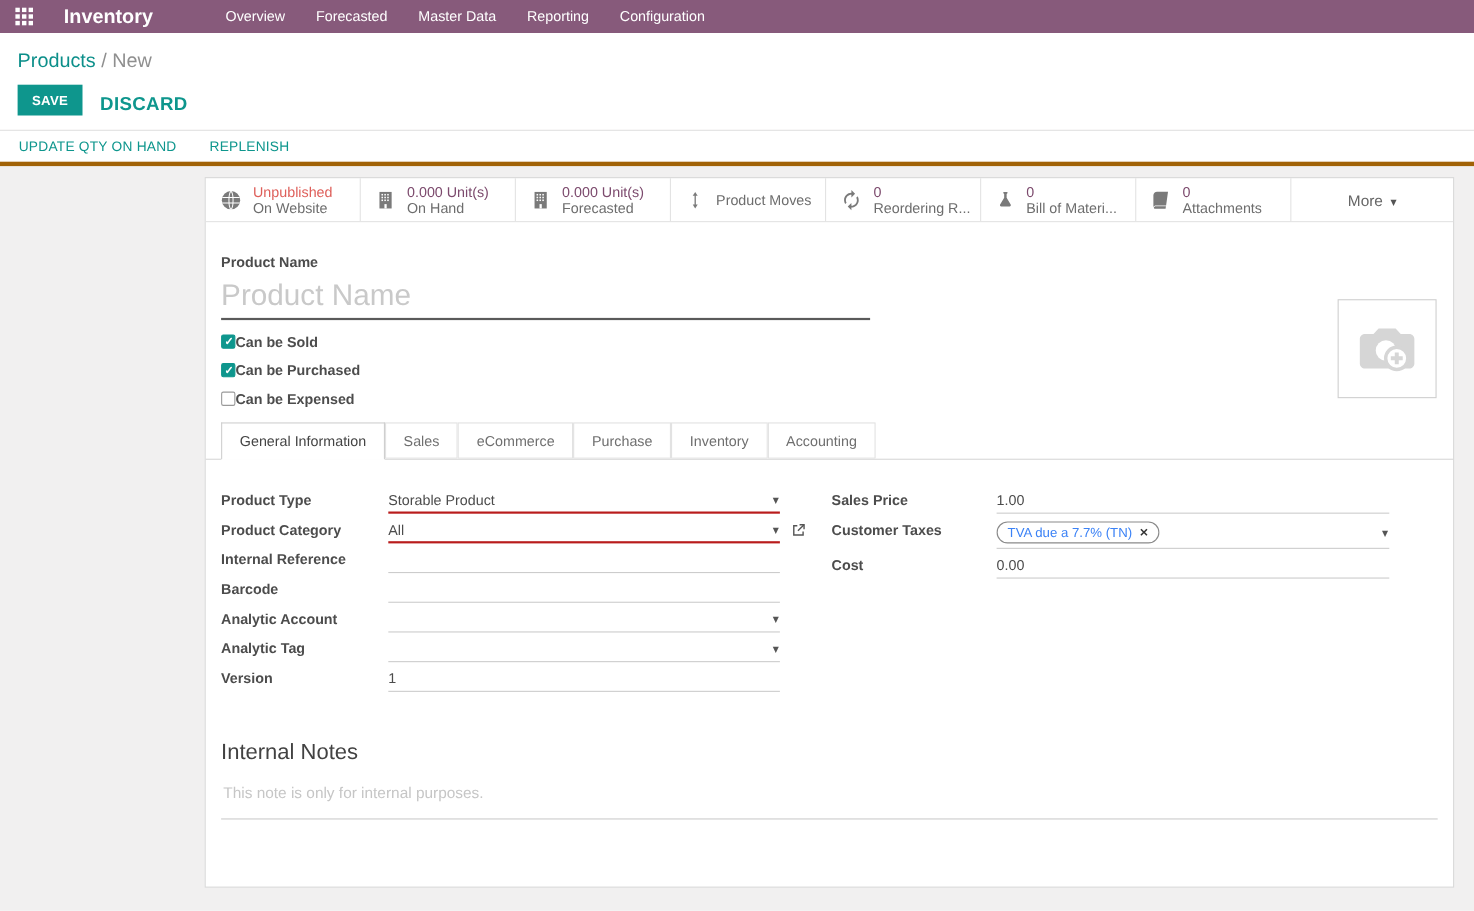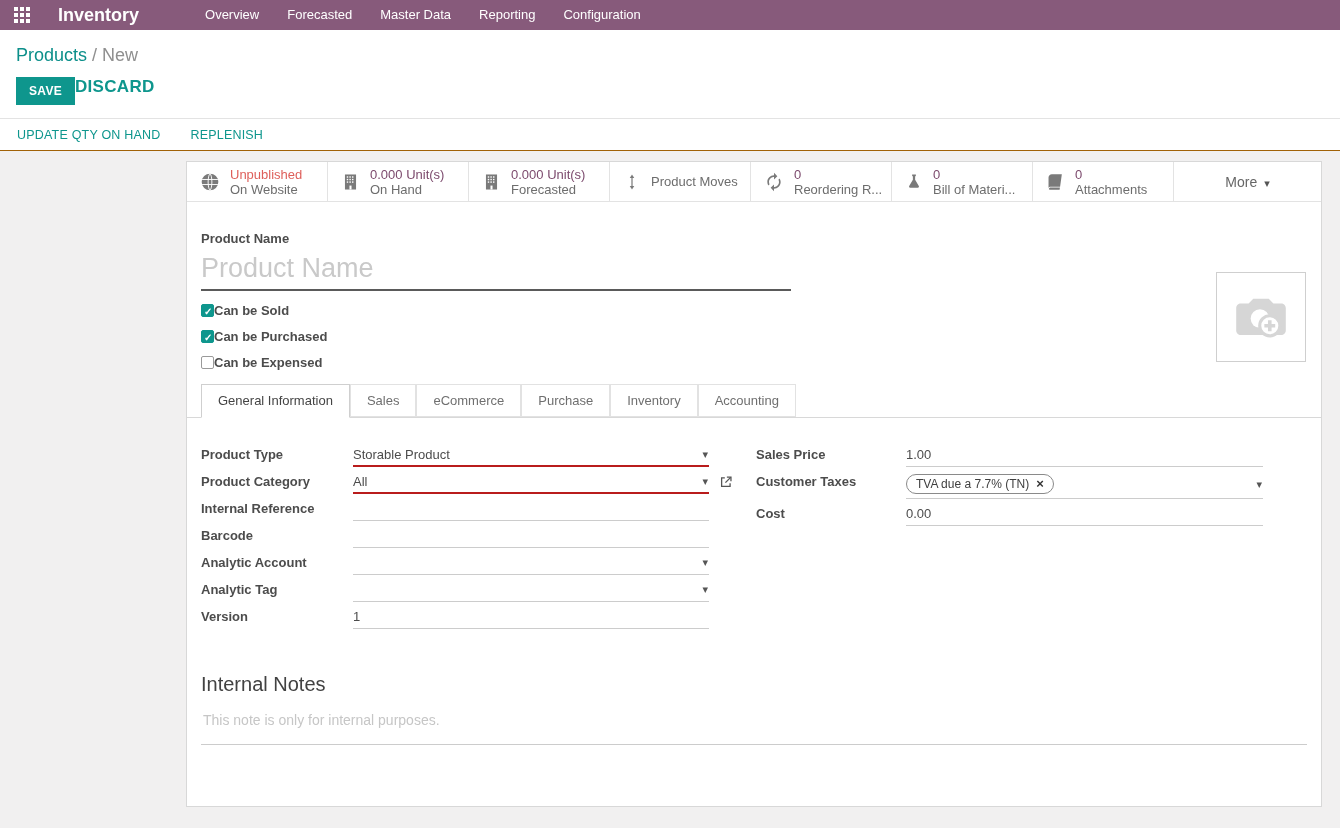--- a/index.html
+++ b/index.html
@@ -13,25 +13,25 @@
   .grid-icon i{width:4px;height:4px;background:#fff;display:block}
   .app-title{font-size:18px;font-weight:bold;margin-left:14px}
   .topnav{display:flex;margin-left:52px}
   .topnav .item{padding:0 14px;font-size:13px;line-height:30px;cursor:pointer}
 
   
   .panel{background:#fff}
   .breadcrumb-row{padding:15px 0 0 16px;font-size:18px}
   .bc-link{color:#0c8f8a;cursor:pointer}
   .bc-sep,.bc-cur{color:#8f8f8f}
-  .btn-row{padding:11px 0 13px 16px;display:flex;align-items:flex-start}
+  .btn-row{padding:11px 0 13px 16px;display:flex;gap:16px;align-items:flex-end}
   .btn-save{background:#0e968d;color:#fff;font-size:12px;font-weight:bold;padding:7px 13px;letter-spacing:.3px;border:none;cursor:pointer;font-family:inherit}
   .btn-discard{color:#0e968d;font-size:17px;font-weight:bold;letter-spacing:.3px;cursor:pointer}
 
-  .statusbar{background:#fff;border-top:1px solid #e3e3e3;border-bottom:1px solid #a16207;height:33px;display:flex;align-items:center;padding-left:17px;gap:30px}
+  .statusbar{background:#fff;border-top:1px solid #e3e3e3;border-bottom:4px solid #a16207;height:33px;display:flex;align-items:center;padding-left:17px;gap:30px}
   .sb-btn{color:#0e968d;font-size:12.5px;letter-spacing:.2px;cursor:pointer;font-weight:500}
 
   
   .content{height:673px;padding-top:10px}
   .sheet{width:1136px;margin-left:186px;background:#fff;border:1px solid #d8d8d8;height:646px;position:relative}
 
   .btnbox{display:flex;border-bottom:1px solid #e3e3e3;height:40px}
   .stat{width:141px;border-right:1px solid #e3e3e3;display:flex;align-items:center;padding:0 6px 0 13px;gap:10px;cursor:pointer}
   .stat .txt{display:flex;flex-direction:column;justify-content:center;font-size:13px;line-height:15px;white-space:nowrap;overflow:hidden}
   .stat .val{color:#7c4a6d}
@@ -63,21 +63,21 @@
   .flabel{width:152px;flex:none;font-size:13px;font-weight:bold;color:#4c4c4c;padding-top:3px}
   .col-right .flabel{width:150px}
   .fctrl{position:relative;font-size:13px;color:#4c4c4c;padding:3px 14px 4px 0;border-bottom:1px solid #ccc;min-height:23px;cursor:text}
   .col-left .fctrl{flex:none;width:356px}
   .col-right .fctrl{flex:1}
   .fctrl.dark{border-bottom:2px solid #b91c1c;padding-bottom:3px}
   .fctrl.sel{cursor:pointer}
   .fctrl input{border:none;outline:none;width:100%;font-size:13px;color:#4c4c4c;font-family:inherit;padding:0;background:transparent}
   .caret{position:absolute;right:1px;top:50%;transform:translateY(-58%)}
   .ext-icon{margin-left:10px;padding-top:4px;flex:none;cursor:pointer}
-  .tag-pill{display:inline-flex;align-items:center;border:1px solid #8a8a8a;border-radius:11px;padding:1px 9px;font-size:12px;color:#404040;gap:7px;line-height:15px}
+  .tag-pill{display:inline-flex;align-items:center;border:1px solid #8a8a8a;border-radius:11px;padding:1px 9px;font-size:12px;color:#3b82f6;gap:7px;line-height:15px}
   .tag-close{cursor:pointer;font-weight:bold;color:#333}
   .tag-close::after{content:"×";font-size:13px}
 
   .notes{margin-top:40px}
   .notes-title{font-size:20px;color:#424242}
   .notes-ta{display:block;border:none;outline:none;resize:none;width:1106px;height:32px;font-family:inherit;font-size:14px;margin-top:14px;color:#0f766e;background:transparent}
   .notes-ta::placeholder{color:#c6c6c6}
   .divider{border-top:1px solid #ccc;margin-top:2px}
 
   .img-box{position:absolute;top:70px;right:15px;width:90px;height:90px;border:1px solid #cfcfcf;display:flex;align-items:center;justify-content:center;cursor:pointer;background:#fff}

